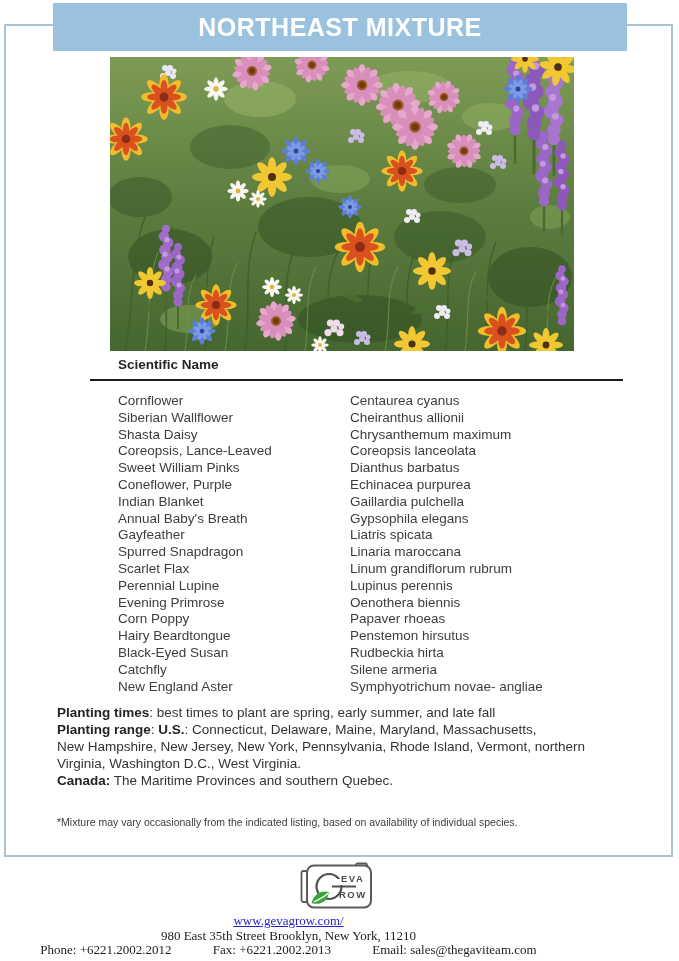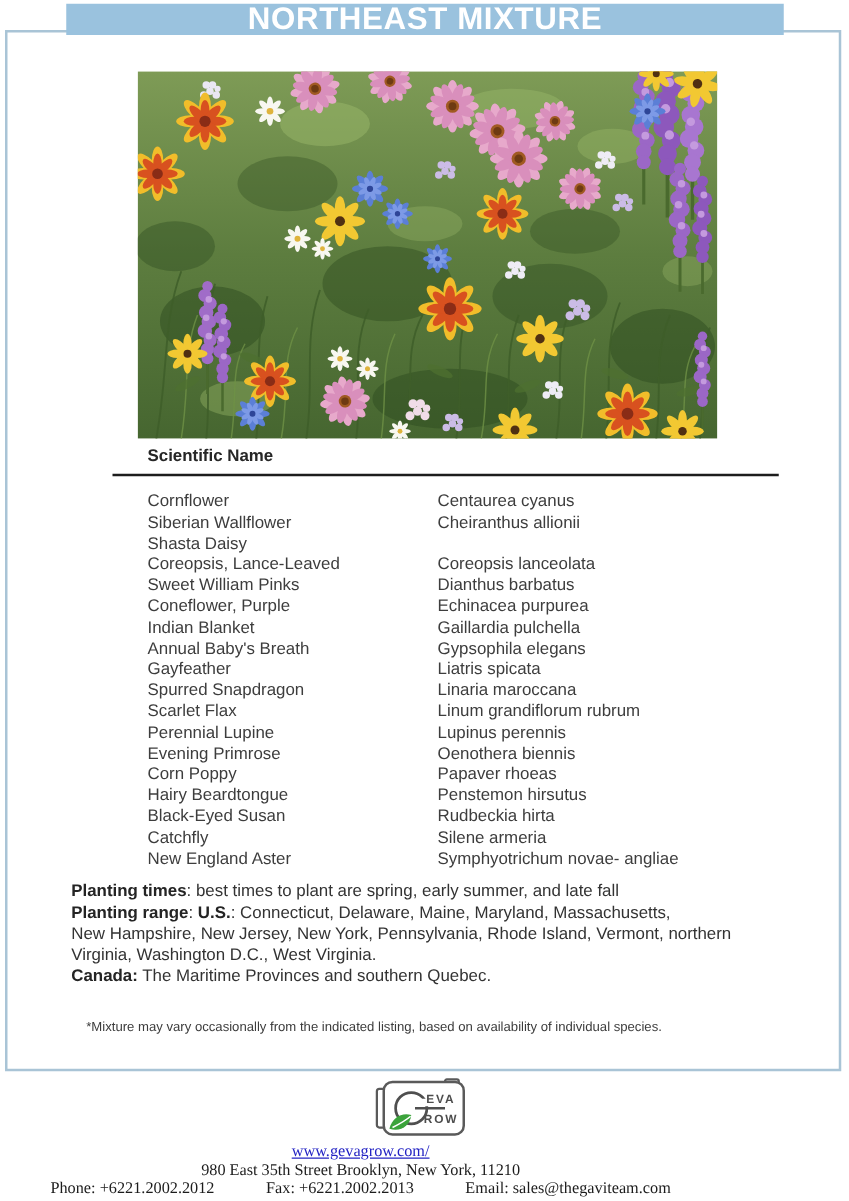--- a/index.html
+++ b/index.html
@@ -11,21 +11,21 @@
   html,body{margin:0;padding:0;background:#ffffff;}
   body{
     width:679px;height:961px;position:relative;overflow:hidden;
     font-family:"Liberation Sans",sans-serif;color:var(--text-col);
   }
   .page-border{
     position:absolute;left:4px;top:24px;width:669px;height:833px;
     border:2px solid var(--border-col);box-sizing:border-box;background:transparent;
   }
   .titlebar{
-    position:absolute;left:53px;top:3px;width:574px;height:25px;
+    position:absolute;left:53px;top:3px;width:574px;height:48px;
     background:var(--header-bg);display:flex;align-items:center;justify-content:center;
   }
   .titlebar h1{
     margin:0;font-size:25px;font-weight:700;color:#ffffff;letter-spacing:.5px;
   }
   .photo{
     position:absolute;left:110px;top:57px;width:464px;height:294px;overflow:hidden;
   }
   .photo svg{display:block;width:100%;height:100%;}
   .species-table{
@@ -38,21 +38,21 @@
   .thead .col1{width:232px;}
   .tbody{padding-top:12px;padding-left:28px;}
   .s-row{display:flex;font-size:13.5px;line-height:16.8px;color:#3d3d3d;}
   .s-row .c1{width:232px;}
   .planting{
     position:absolute;left:57px;top:704px;width:600px;
     font-size:13.5px;line-height:17px;color:#333333;
   }
   .p-line b{font-weight:700;color:#242424;}
   .footnote{
-    position:absolute;left:69px;top:816px;width:580px;margin:0;
+    position:absolute;left:57px;top:816px;width:580px;margin:0;
     font-size:10.5px;color:#3c3c3c;
   }
   .logo{
     position:absolute;left:50%;top:862px;transform:translateX(-50%);
     width:84px;height:50px;
   }
   .logo svg{display:block;width:100%;height:100%;}
   .logo text{font-family:"Liberation Sans",sans-serif;font-weight:600;fill:#4d4d4d;}
   .footer{
     position:absolute;left:0;top:914px;width:577px;text-align:center;
@@ -252,20 +252,21 @@
       <div class="s-row">
         <span class="c1">Cornflower</span>
         <span class="c2">Centaurea cyanus</span>
       </div>
       <div class="s-row">
         <span class="c1">Siberian Wallflower</span>
         <span class="c2">Cheiranthus allionii</span>
       </div>
       <div class="s-row">
         <span class="c1">Shasta Daisy</span>
+        <span class="c2">Chrysanthemum maximum</span>
       </div>
       <div class="s-row">
         <span class="c1">Coreopsis, Lance-Leaved</span>
         <span class="c2">Coreopsis lanceolata</span>
       </div>
       <div class="s-row">
         <span class="c1">Sweet William Pinks</span>
         <span class="c2">Dianthus barbatus</span>
       </div>
       <div class="s-row">

